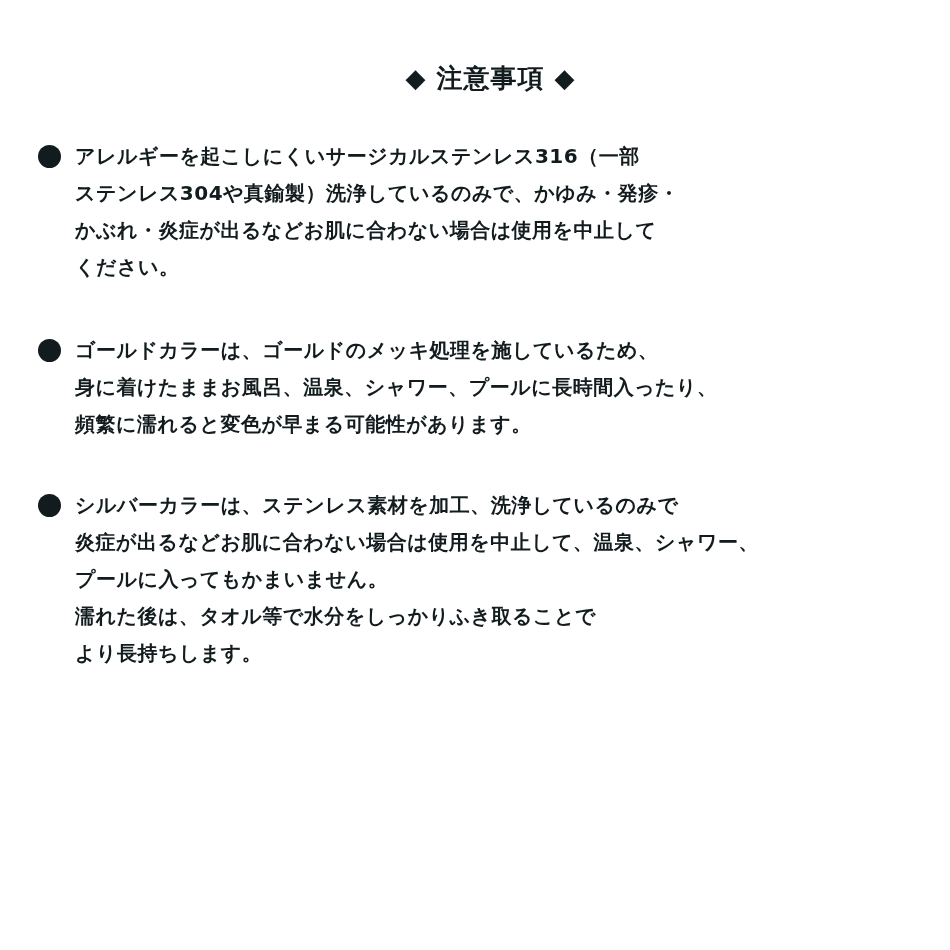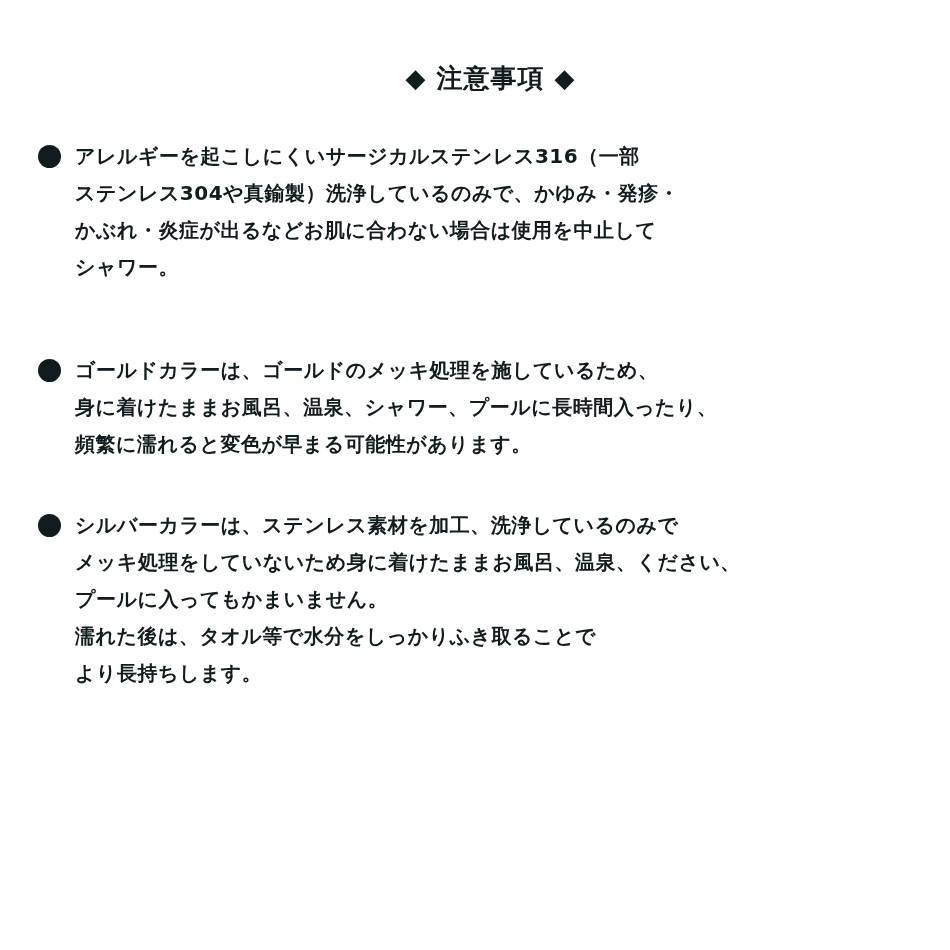--- a/index.html
+++ b/index.html
@@ -28,21 +28,21 @@
     line-height: 37px;
     font-weight: bold;
     letter-spacing: 1px;
     color: #121b1d;
   }
   .note {
     display: flex;
     align-items: flex-start;
   }
   .note-1 { margin-top: 41px; }
-  .note-2 { margin-top: 66px; }
+  .note-2 { margin-top: 46px; }
   .note-3 { margin-top: 44px; }
   .bullet {
     flex: 0 0 auto;
     width: 23px;
     height: 23px;
     border-radius: 50%;
     background: #121b1d;
     margin-top: 7px;
     margin-right: 14px;
   }
@@ -64,37 +64,37 @@
 <div class="page">
 
   <h1 class="page-title">◆ 注意事項 ◆</h1>
 
   <div class="note note-1">
     <div class="bullet"></div>
     <div class="note-text">
       <span class="note-line">アレルギーを起こしにくいサージカルステンレス316（一部</span>
       <span class="note-line">ステンレス304や真鍮製）洗浄しているのみで、かゆみ・発疹・</span>
       <span class="note-line">かぶれ・炎症が出るなどお肌に合わない場合は使用を中止して</span>
-      <span class="note-line">シャワー。</span>
+      <span class="note-line">ください。</span>
     </div>
   </div>
 
   <div class="note note-2">
     <div class="bullet"></div>
     <div class="note-text">
       <span class="note-line">ゴールドカラーは、ゴールドのメッキ処理を施しているため、</span>
       <span class="note-line">身に着けたままお風呂、温泉、シャワー、プールに長時間入ったり、</span>
       <span class="note-line">頻繁に濡れると変色が早まる可能性があります。</span>
     </div>
   </div>
 
   <div class="note note-3">
     <div class="bullet"></div>
     <div class="note-text">
       <span class="note-line">シルバーカラーは、ステンレス素材を加工、洗浄しているのみで</span>
-      <span class="note-line">メッキ処理をしていないため身に着けたままお風呂、温泉、ください、</span>
+      <span class="note-line">炎症が出るなどお肌に合わない場合は使用を中止して、温泉、シャワー、</span>
       <span class="note-line">プールに入ってもかまいません。</span>
       <span class="note-line">濡れた後は、タオル等で水分をしっかりふき取ることで</span>
       <span class="note-line">より長持ちします。</span>
     </div>
   </div>
 
 </div>
 
 </body></html>

